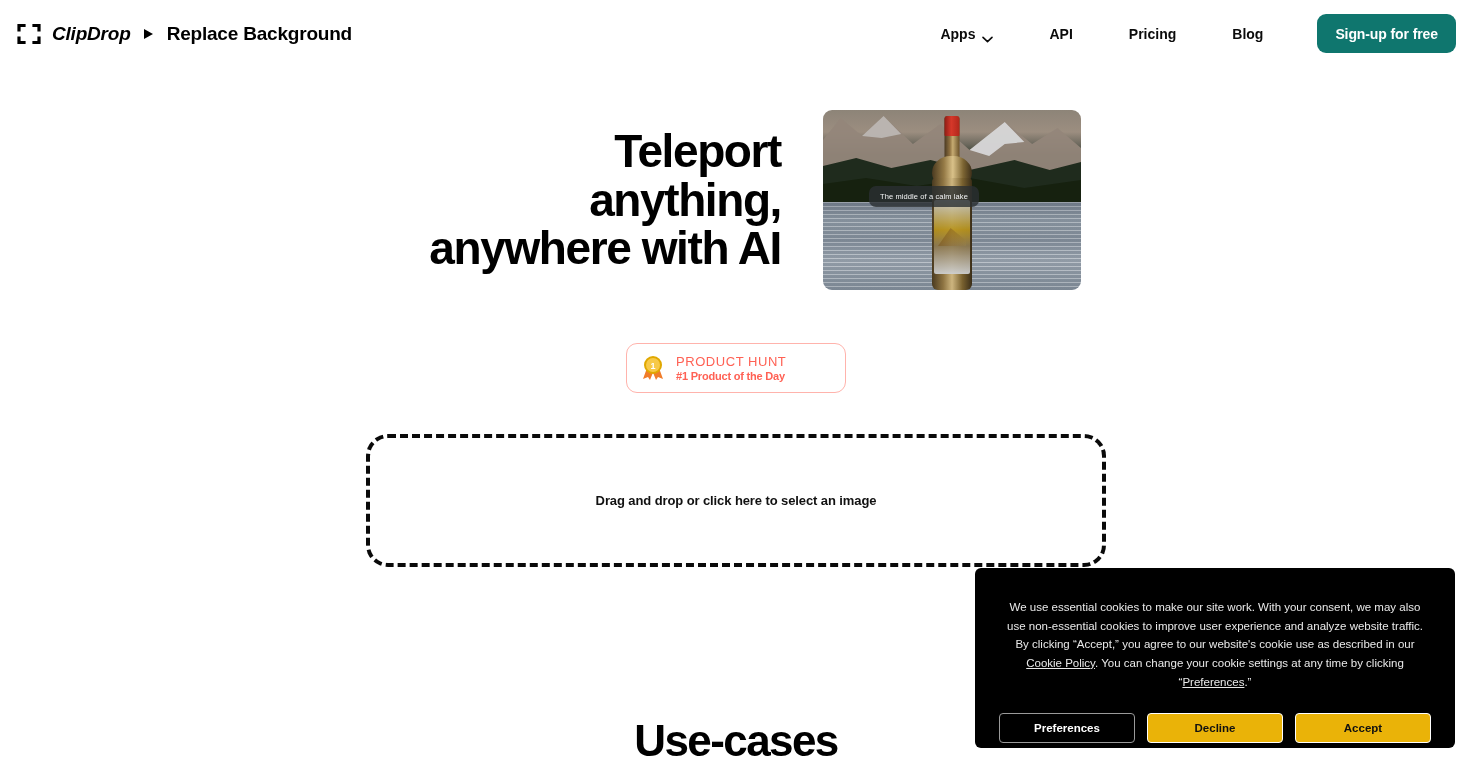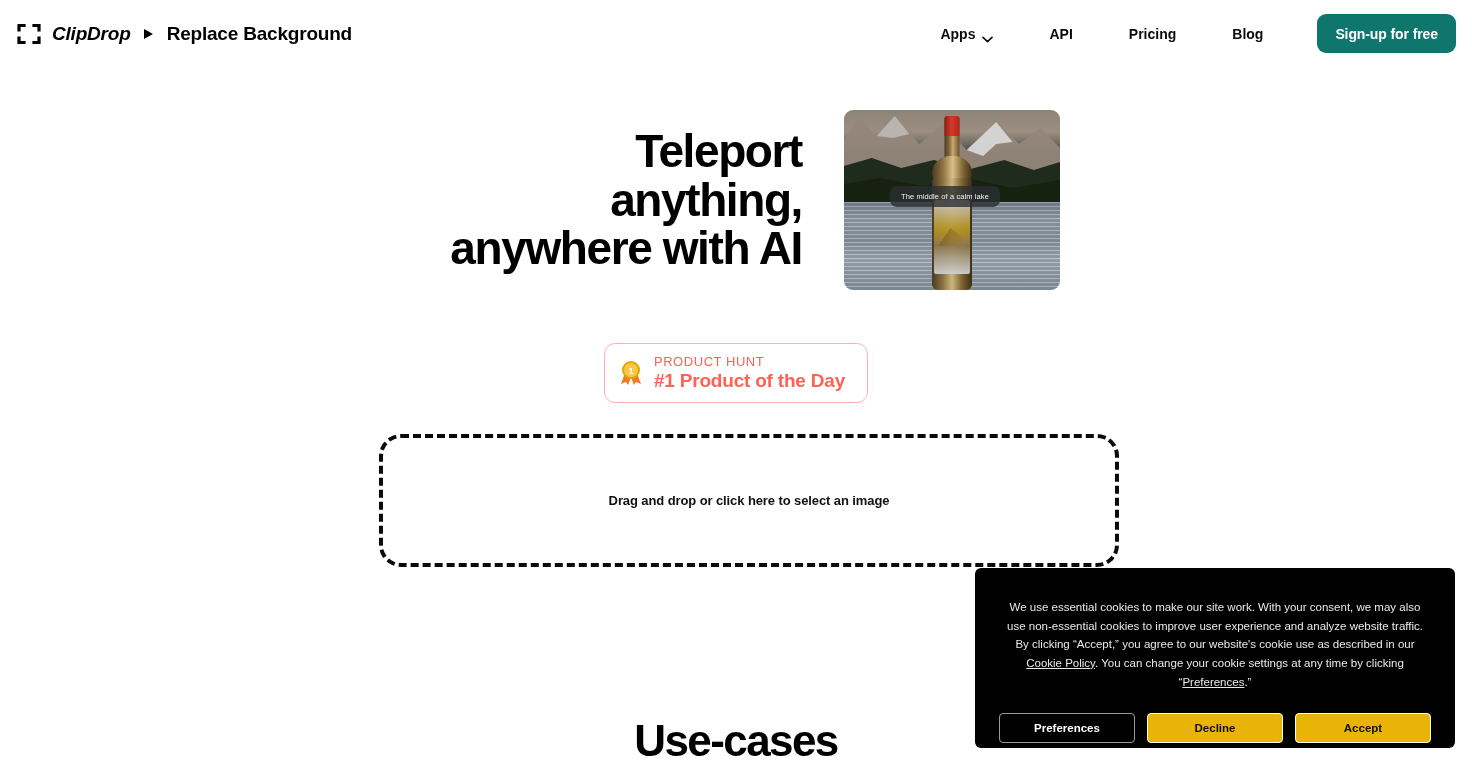--- a/index.html
+++ b/index.html
@@ -44,21 +44,21 @@
   .hero-row {
     display:flex; align-items:center; justify-content:center; gap:42px;
   }
   .headline {
     font-size:46px; line-height:1.06; font-weight:800; letter-spacing:-1.4px;
     text-align:right; color:#000; width:390px;
   }
   .headline .ln { display:block; white-space:nowrap; }
 
   .hero-img {
-    position:relative; width:216px; height:180px; border-radius:9px; overflow:hidden;
+    position:relative; width:258px; height:180px; border-radius:9px; overflow:hidden;
     flex:0 0 auto;
     background:
       linear-gradient(to bottom,
         #8d8478 0px, #9c8e80 22px,
         #6e6a5f 34px, #2e3a2b 46px,
         #1f2a1e 74px, #24301f 86px,
         #7b8490 92px, #9aa4ae 110px,
         #8f99a4 130px, #a9b2bb 150px, #8d97a2 180px);
   }
   .hero-img .peaks {
@@ -125,25 +125,25 @@
     border:1.5px solid #ffb3ac; border-radius:11px;
     padding:10px 22px 10px 14px; background:#fff; cursor:pointer;
     min-width:220px;
   }
   .medal { width:24px; height:26px; display:block; flex:0 0 auto; }
   .ph-text { display:flex; flex-direction:column; gap:1px; }
   .ph-kicker {
     font-size:13px; font-weight:400; letter-spacing:0.55px;
     color:#ff6154; text-transform:uppercase;
   }
-  .ph-title { font-size:19px; font-weight:700; color:#ff6154; letter-spacing:-0.2px; }
+  .ph-title { font-size:11px; font-weight:700; color:#ff6154; letter-spacing:-0.2px; }
 
   
   .dropzone {
-    position:absolute; left:379px; top:434px; width:740px; height:133px;
+    position:absolute; left:366px; top:434px; width:740px; height:133px;
     border:4px dashed #0a0a0a; border-radius:22px;
     display:flex; align-items:center; justify-content:center;
     background:#fff; cursor:pointer;
   }
   .dropzone-label { font-size:13px; font-weight:700; color:#111; letter-spacing:-0.1px; }
 
   
   .usecases {
     position:absolute; top:716px; left:0; width:1472px; text-align:center;
     font-size:44px; font-weight:800; letter-spacing:-1.6px; color:#000;

